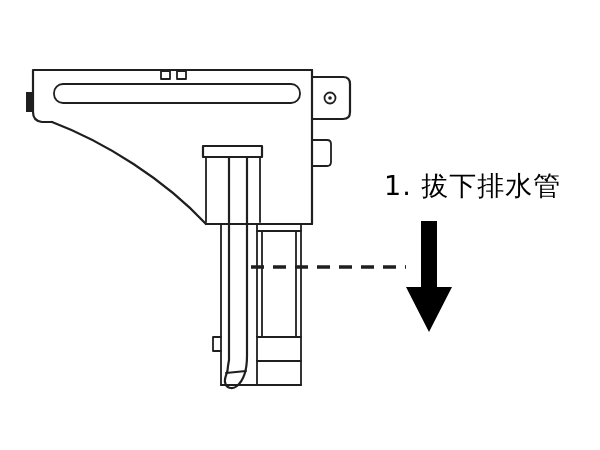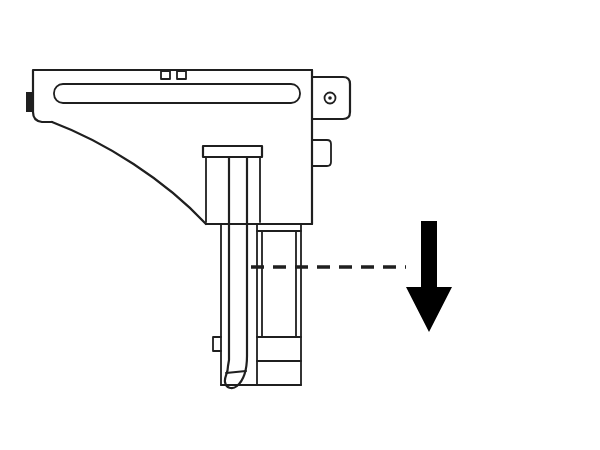--- a/index.html
+++ b/index.html
@@ -94,14 +94,15 @@
       <path class="ln" d="M 229 157 L 247 157 L 247 356 C 247 370 244 380 237 386
                C 232 390 226 388 225 382 C 224 377 228 374 228 366 L 229 360 Z" fill="#b4b9bd"></path>
       <path class="ln thin" d="M 226 373 L 246 371"></path>
     </g>
 
     <line x1="251" y1="267" x2="406" y2="267" stroke-width="3.5" stroke-dasharray="13 9" stroke-linecap="butt" stroke="#1f1f1f"></line>
 
     <path d="M 421 221 H 437 V 287 H 452 L 429 332 L 406 287 H 421 Z" fill="#000000"></path>
   </svg>
 
+  <div class="step-label">1. 拔下排水管</div>
 
 </div>
 
 </body></html>

